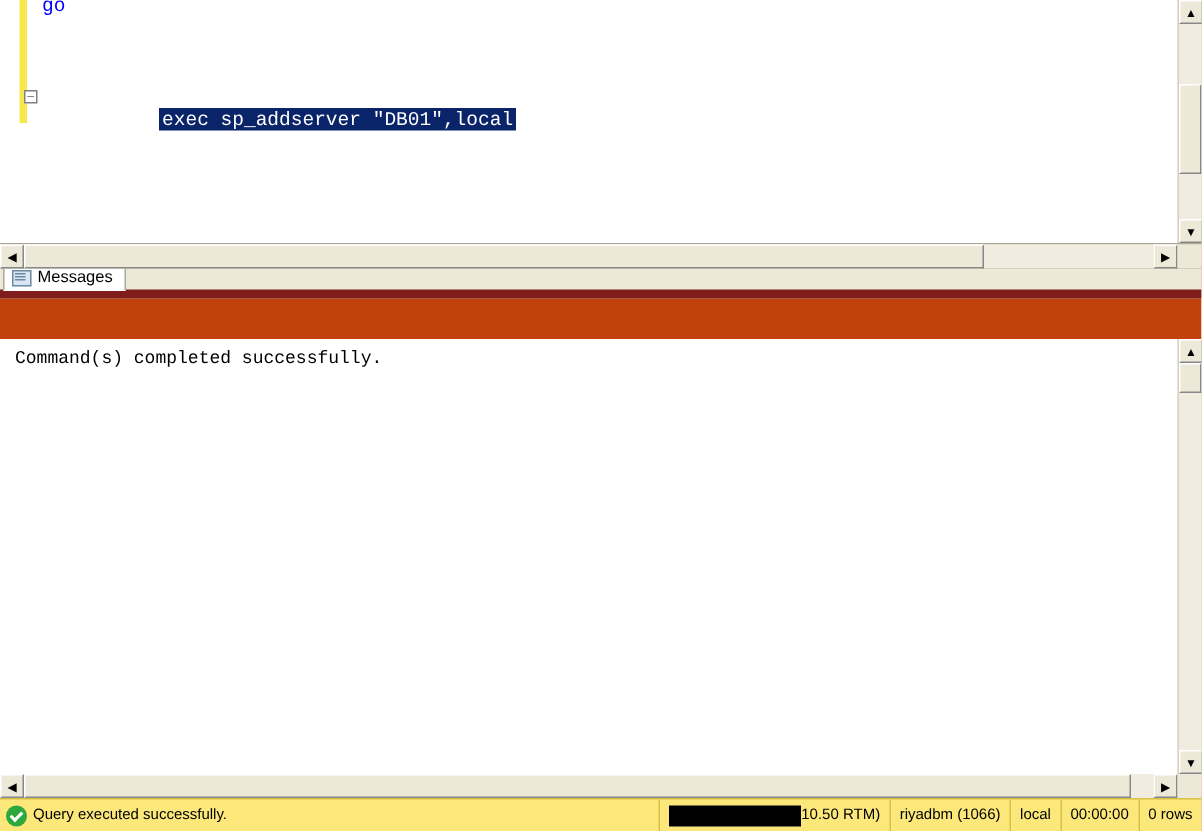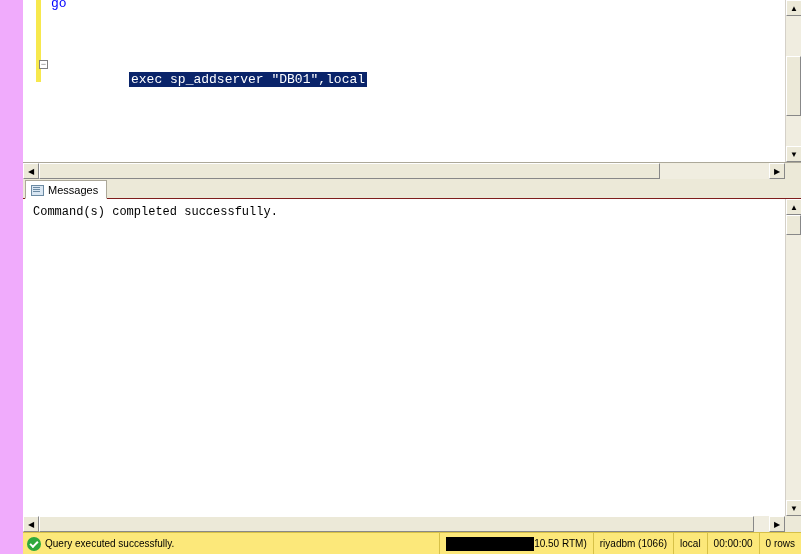--- a/index.html
+++ b/index.html
@@ -1,17 +1,17 @@
 <!DOCTYPE html>
 <html><head>
 <meta charset="utf-8">
 <style>
   * { box-sizing: border-box; margin: 0; padding: 0; }
   html, body { width: 801px; height: 554px; font-family: Tahoma, sans-serif; font-size: 11px; overflow: hidden; background: #ece9d8; }
-  .frame { width: 801px; height: 554px; display: flex; flex-direction: column; background: #f0abfc; padding-left: 23px; }
+  .frame { width: 801px; height: 554px; display: flex; flex-direction: column; background: #c2410c; }
 
   
   .editor-pane { position: relative; height: 163px; background: #fff; border-bottom: 1px solid #aca899; }
   .editor-area { position: absolute; left: 0; top: 0; right: 16px; bottom: 0; overflow: hidden; }
   .gutter { position: absolute; left: 0; top: 0; width: 26px; height: 100%; background: #fff; }
   .yellow-bar { position: absolute; left: 13px; top: 0; width: 5px; height: 82px; background: #f7e84d; }
   .code { position: absolute; left: 28px; top: 0; font-family: "Courier New", monospace; font-size: 13px; line-height: 16px; white-space: pre; }
   .code .kw { color: #0000ff; }
   .fold-box { position: absolute; left: 16px; width: 9px; height: 9px; border: 1px solid #808080; background: #fff; text-align: center; line-height: 7px; font-size: 9px; color: #808080; cursor: pointer; }
   .fold-box.minus::after { content: "−"; }
@@ -27,28 +27,28 @@
 
   
   .hscroll-row { height: 16px; background: #ece9d8; position: relative; border-bottom: 1px solid #aca899; }
   .hscroll { position: absolute; left: 0; right: 16px; top: 0; height: 16px; display: flex; }
   .hscroll .btn { width: 16px; height: 16px; background: #ece9d8; border: 1px solid #fff; border-right-color: #888; border-bottom-color: #888; display: flex; align-items: center; justify-content: center; font-size: 8px; cursor: pointer; }
   .hscroll .track { flex: 1; background: #f0ede0; position: relative; }
   .hscroll .thumb { position: absolute; top: 0; bottom: 0; background: #ece9d8; border: 1px solid #fff; border-right-color: #888; border-bottom-color: #888; }
   .hscroll-row .corner { position: absolute; right: 0; top: 0; width: 16px; height: 16px; background: #ece9d8; }
 
   
-  .tab-row { height: 20px; background: #ece9d8; border-bottom: 1px solid #7f1d1d; display: flex; align-items: flex-end; padding-left: 2px; }
+  .tab-row { height: 20px; background: #ece9d8; border-bottom: 6px solid #7f1d1d; display: flex; align-items: flex-end; padding-left: 2px; }
   .tab { display: flex; align-items: center; gap: 4px; height: 19px; padding: 0 8px 0 4px; background: #fff; border: 1px solid #aca899; border-bottom: 1px solid #fff; margin-bottom: -1px; cursor: pointer; }
   .tab .ico { width: 14px; height: 12px; position: relative; }
   .tab .ico::before { content: ""; position: absolute; left: 1px; top: 1px; width: 11px; height: 9px; border: 1px solid #6b8aa3; background: #d9e6f2; }
   .tab .ico::after { content: ""; position: absolute; left: 3px; top: 3px; width: 7px; height: 1px; background: #6b8aa3; box-shadow: 0 2px 0 #6b8aa3, 0 4px 0 #6b8aa3; }
 
   
-  .results-pane { flex: 1; position: relative; background: #fff; }
+  .results-pane { flex: 1; position: relative; background: #fff; margin-top: 27px; }
   .results-text { position: absolute; left: 10px; top: 6px; font-family: "Courier New", monospace; font-size: 12px; color: #000; }
   .results-pane .vscroll { top: 0; bottom: 0; }
   .rthumb { top: 0; height: 20px; }
 
   .results-hscroll { height: 16px; }
 
   
   .status-bar { height: 22px; background: #fce87a; border-top: 1px solid #d6c048; display: flex; align-items: center; font-size: 10px; color: #000; }
   .status-left { display: flex; align-items: center; gap: 4px; padding-left: 4px; flex: 1; }
   .ok-ico { width: 14px; height: 14px; border-radius: 50%; background: #2ea83d; position: relative; }

